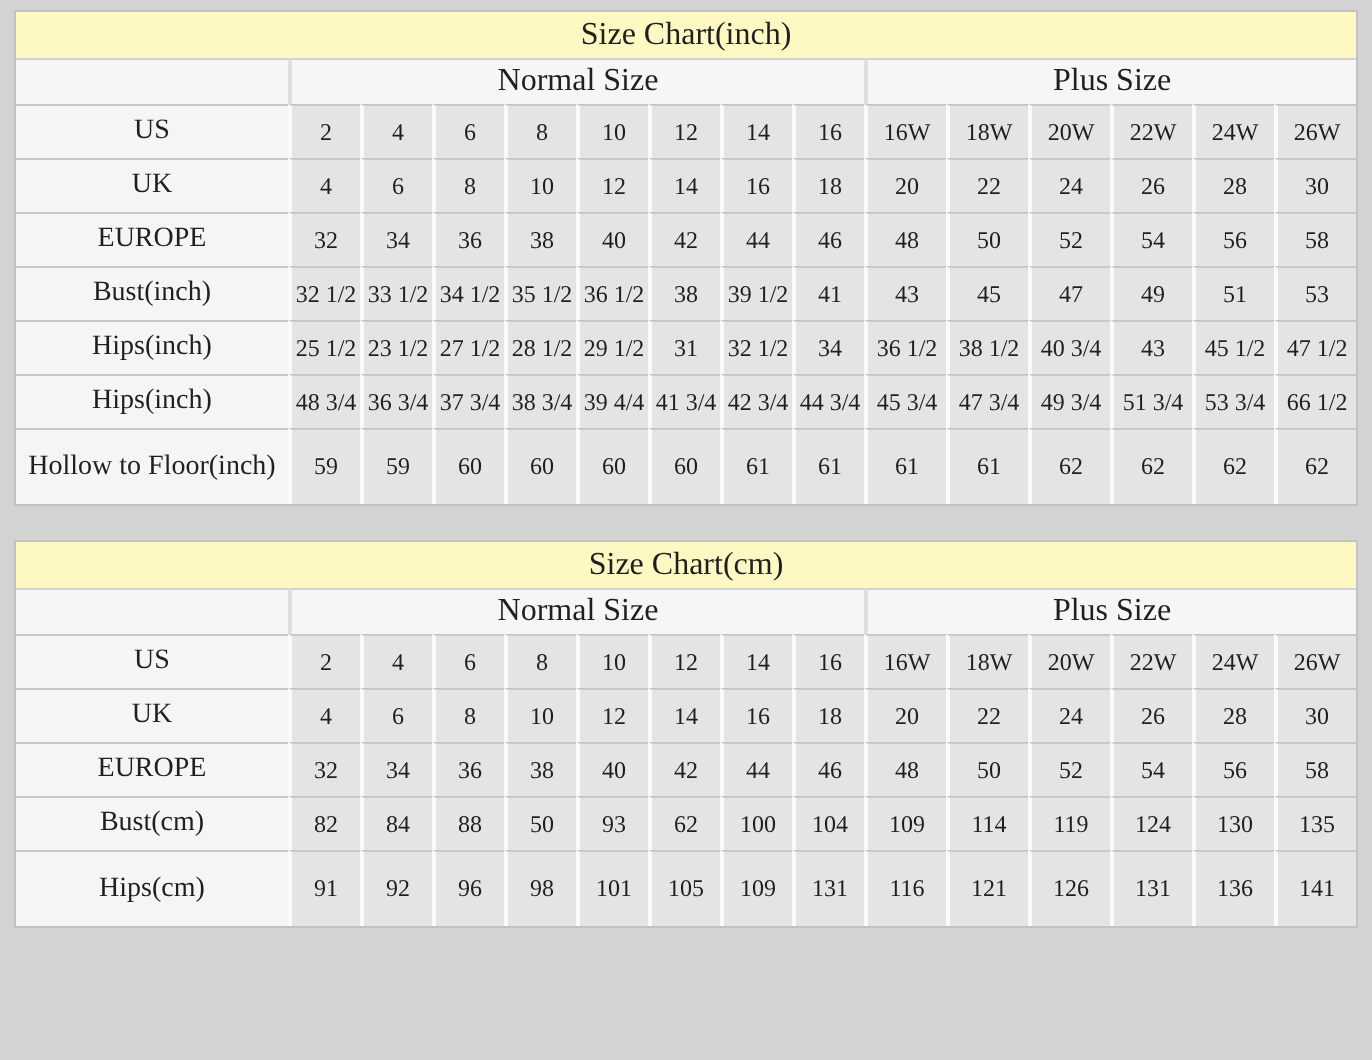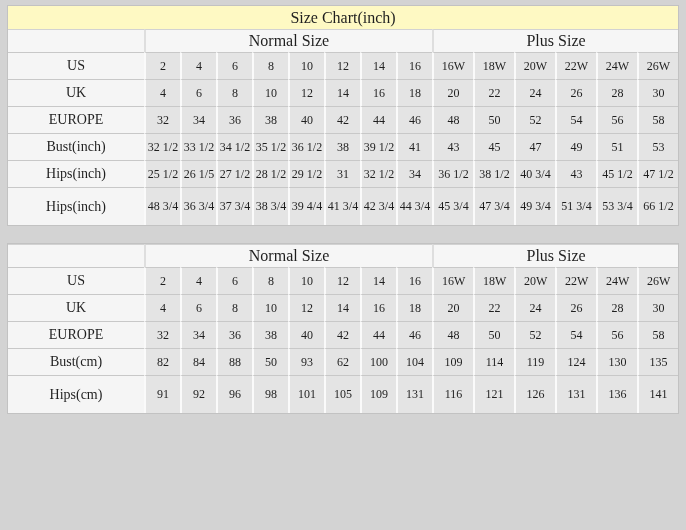--- a/index.html
+++ b/index.html
@@ -162,21 +162,21 @@
           <td class="plus">43</td>
           <td class="plus">45</td>
           <td class="plus">47</td>
           <td class="plus">49</td>
           <td class="plus">51</td>
           <td class="plus">53</td>
         </tr>
         <tr>
           <th class="row-label">Hips(inch)</th>
           <td class="normal">25 1/2</td>
-          <td class="normal">26 1/5</td>
+          <td class="normal">23 1/2</td>
           <td class="normal">27 1/2</td>
           <td class="normal">28 1/2</td>
           <td class="normal">29 1/2</td>
           <td class="normal">31</td>
           <td class="normal">32 1/2</td>
           <td class="normal">34</td>
           <td class="plus">36 1/2</td>
           <td class="plus">38 1/2</td>
           <td class="plus">40 3/4</td>
           <td class="plus">43</td>
@@ -193,20 +193,37 @@
           <td class="normal">41 3/4</td>
           <td class="normal">42 3/4</td>
           <td class="normal">44 3/4</td>
           <td class="plus">45 3/4</td>
           <td class="plus">47 3/4</td>
           <td class="plus">49 3/4</td>
           <td class="plus">51 3/4</td>
           <td class="plus">53 3/4</td>
           <td class="plus">66 1/2</td>
         </tr>
+        <tr>
+          <th class="row-label">Hollow to Floor(inch)</th>
+          <td class="normal">59</td>
+          <td class="normal">59</td>
+          <td class="normal">60</td>
+          <td class="normal">60</td>
+          <td class="normal">60</td>
+          <td class="normal">60</td>
+          <td class="normal">61</td>
+          <td class="normal">61</td>
+          <td class="plus">61</td>
+          <td class="plus">61</td>
+          <td class="plus">62</td>
+          <td class="plus">62</td>
+          <td class="plus">62</td>
+          <td class="plus">62</td>
+        </tr>
       </tbody>
   </table>
 
   <table class="size-table">
     <colgroup>
       <col class="c-label">
       <col class="c-n">
         <col class="c-n">
         <col class="c-n">
         <col class="c-n">
@@ -215,20 +232,23 @@
         <col class="c-n">
         <col class="c-n">
       <col class="c-p">
         <col class="c-p">
         <col class="c-p">
         <col class="c-p">
         <col class="c-p">
         <col class="c-p">
     </colgroup>
     <thead>
+      <tr class="title-row">
+        <th colspan="15">Size Chart(cm)</th>
+      </tr>
       <tr class="group-row">
         <th></th>
         <th colspan="8" class="group">Normal Size</th>
         <th colspan="6" class="group">Plus Size</th>
       </tr>
     </thead>
     <tbody>
         <tr>
           <th class="row-label">US</th>
           <td class="normal">2</td>

